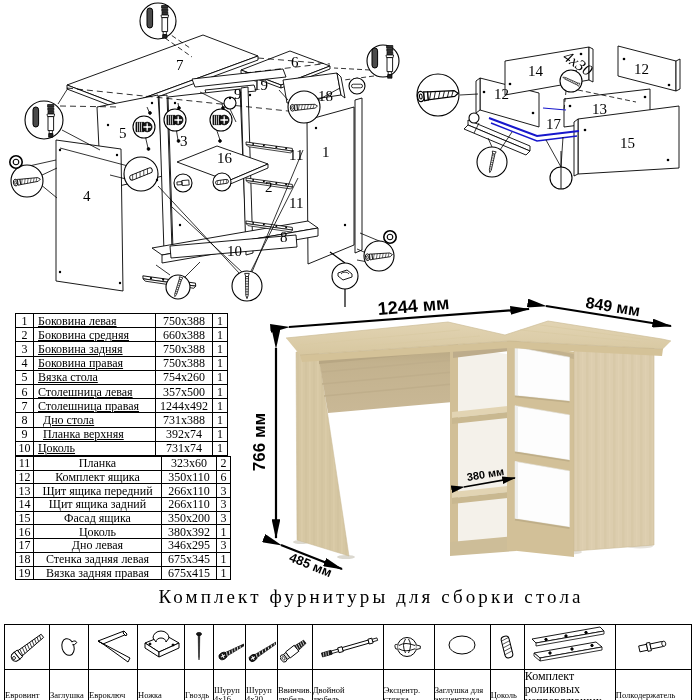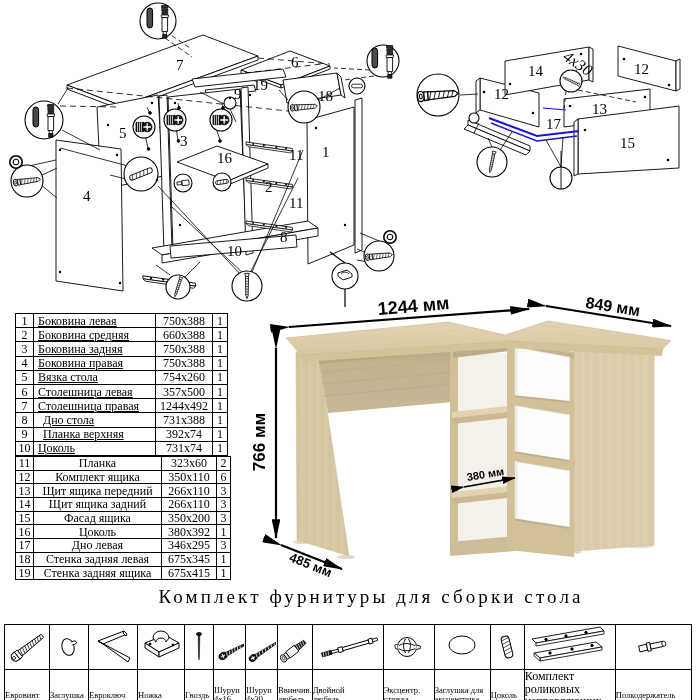--- a/index.html
+++ b/index.html
@@ -463,21 +463,21 @@
           <td class="c">3</td>
         </tr>
 <tr style="height:13.7px;">
           <td class="c">18</td>
           <td class="c">Стенка задняя левая</td>
           <td class="c">675х345</td>
           <td class="c">1</td>
         </tr>
 <tr style="height:13.7px;">
           <td class="c">19</td>
-          <td class="c">Стенка задняя ящика</td>
+          <td class="c">Вязка задняя правая</td>
           <td class="c">675х415</td>
           <td class="c">1</td>
         </tr>
 </tbody>
 </table>
 <div id="title">Комплект фурнитуры для сборки стола</div>
 <table id="hw">
 <tbody>
 <tr>
 <td class="ic" style="width:44px;">

